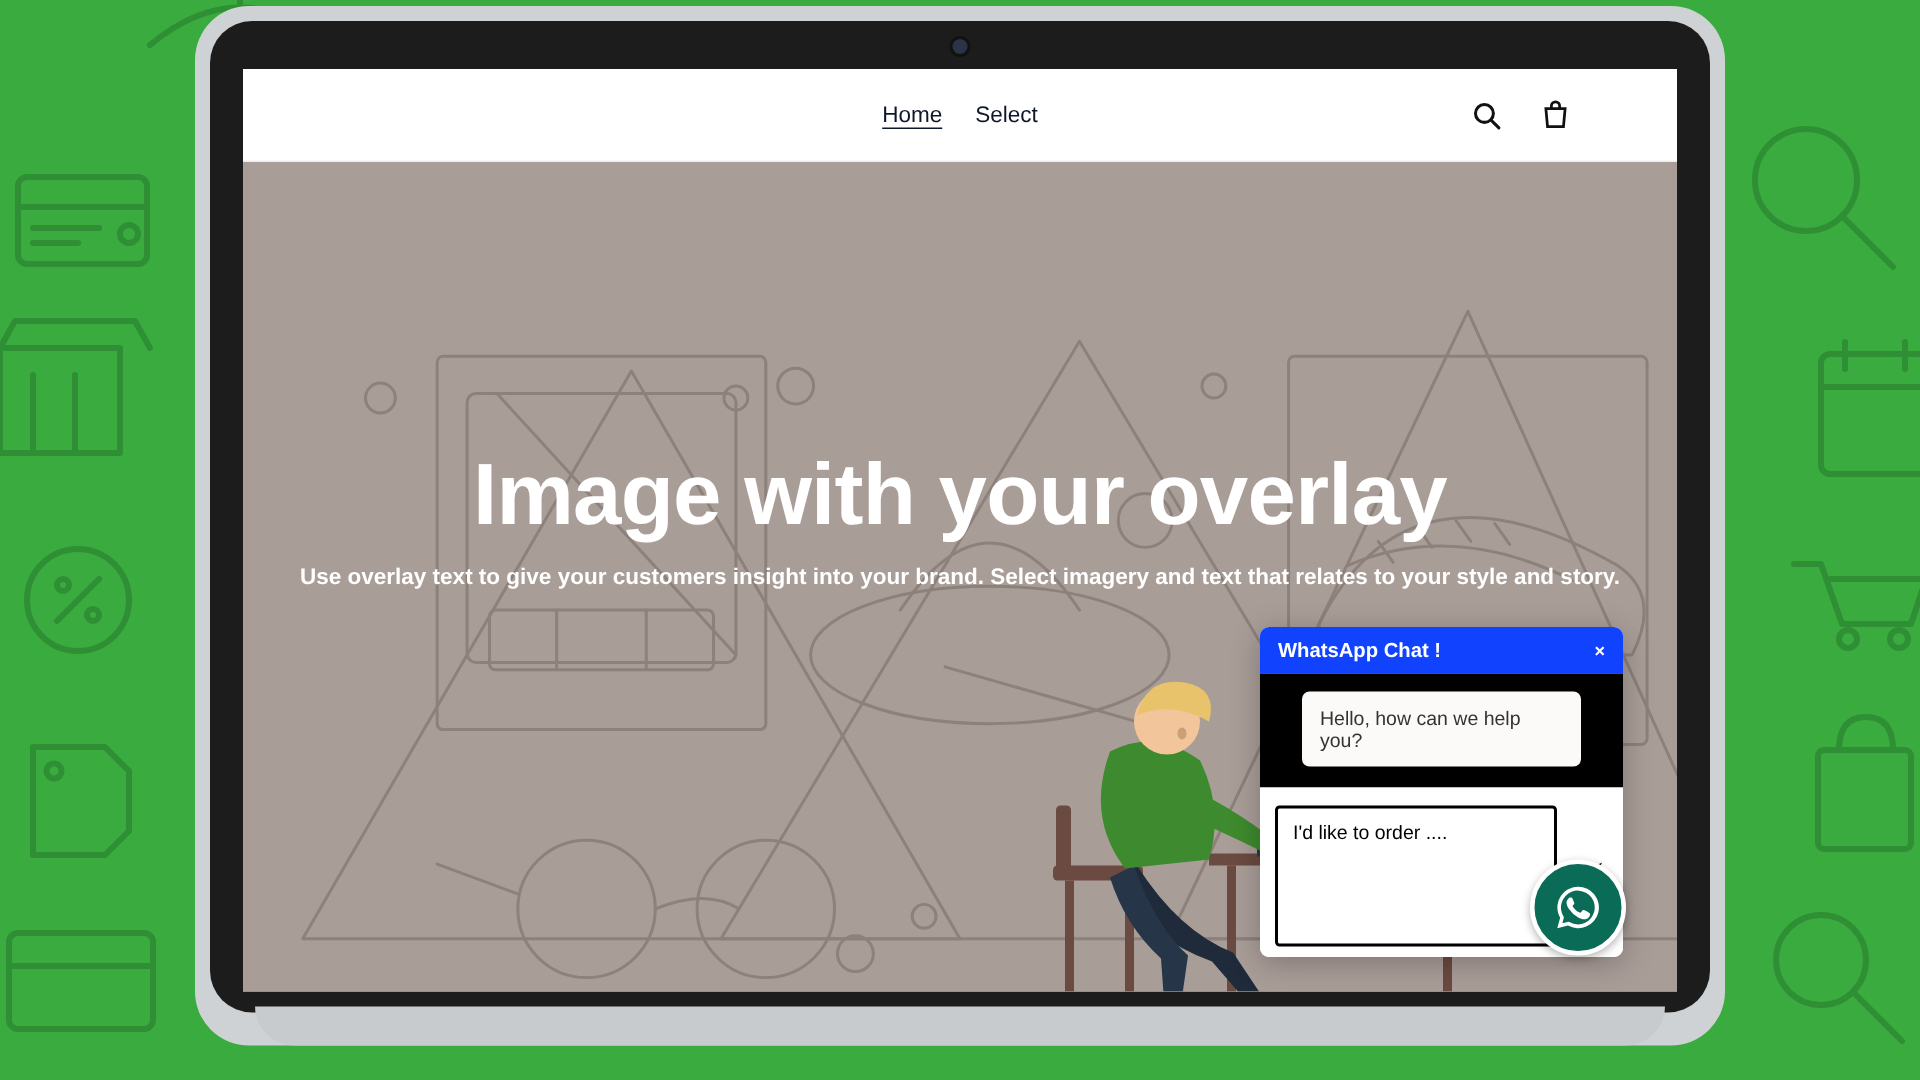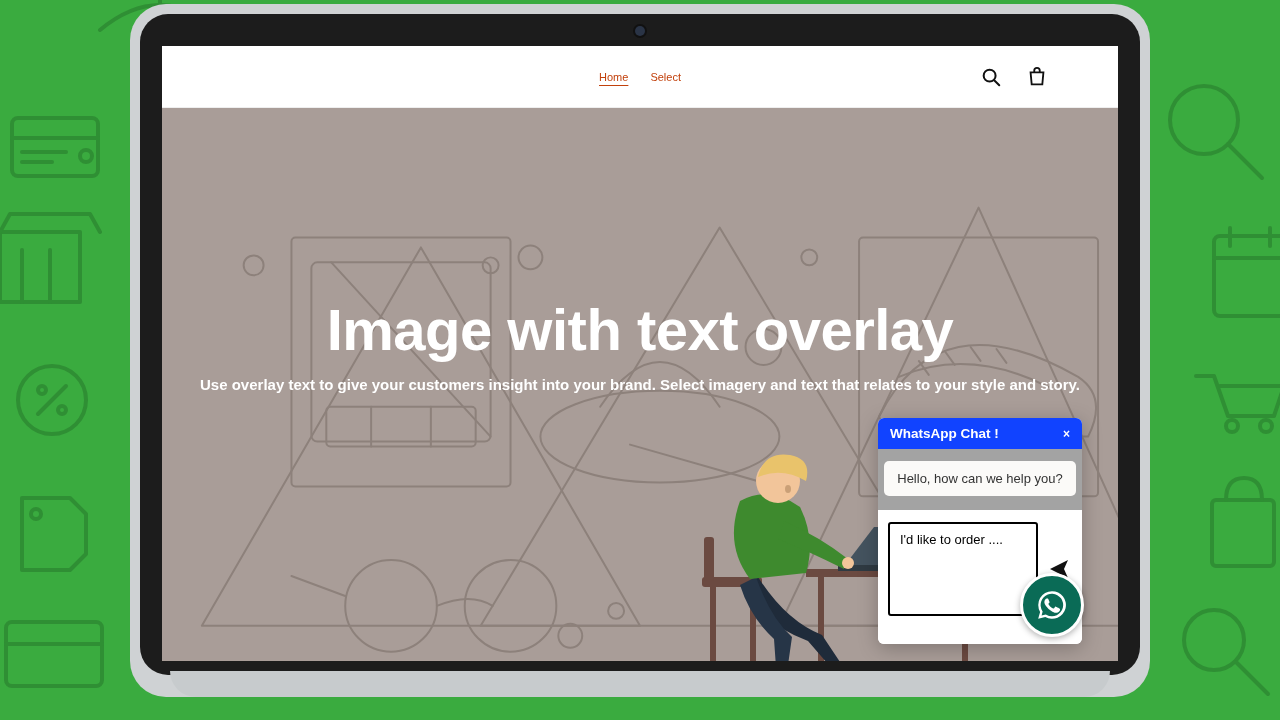--- a/index.html
+++ b/index.html
@@ -48,21 +48,21 @@
   .topnav {
     height: 62px;
     display: flex; align-items: center;
     border-bottom: 1px solid #eee;
     position: relative;
     background:#fff;
   }
   .nav-center {
     position: absolute; left: 0; right: 0; display:flex; justify-content:center; gap: 22px;
   }
-  .nav-link { color:#c2410c; font-size:11px; cursor:pointer; }
+  .nav-link { color:#0f172a; font-size:15px; cursor:pointer; }
   .nav-link.active { text-decoration: underline; text-underline-offset: 4px; }
   .nav-right { position:absolute; right: 70px; display:flex; gap: 24px; align-items:center; }
   .icon { width:22px; height:22px; }
 
   
   .hero {
     position: relative;
     height: calc(100% - 62px);
     background: #a99d98;
     overflow: hidden;
@@ -80,42 +80,41 @@
     margin-top: 10px; font-size: 15px; font-weight: 600; line-height: 1.55;
   }
 
   
   .worker { position:absolute; left: 500px; bottom: -8px; width: 340px; height: 220px; }
 
   
   .chat {
     position: absolute;
     right: 36px; top: 310px;
-    width: 204px;
+    width: 242px;
     background:#fff;
     border-radius: 6px;
     box-shadow: 0 4px 20px rgba(0,0,0,.25);
     overflow:hidden;
     font-size:13px;
   }
   .chat-header {
     background:#1143ff; color:#fff;
     display:flex; align-items:center; justify-content:space-between;
     padding: 8px 12px; font-weight:700; font-size:13.5px;
   }
   .chat-body-top {
-    background:#a3a3a3;
-    padding: 12px 6px 14px;
-    text-align: center;
+    background:#000000;
+    padding: 12px 28px 14px;
   }
   .chat-msg {
     background:#fbfaf8; border-radius:5px; padding: 10px 12px; color:#333; font-size:13px;
   }
   .chat-body-bottom {
-    background:#fff; padding: 12px 10px 28px;
+    background:#fff; padding: 12px 10px 7px;
     display:flex; gap:8px; align-items:center;
   }
   .chat-input {
     flex: 1;
     border: 2px solid #000;
     border-radius: 3px;
     height: 94px;
     padding: 8px 10px;
     font-family: inherit;
     font-size: 13px;
@@ -249,21 +248,21 @@
             <circle cx="370" cy="150" r="12"></circle>
             <circle cx="330" cy="158" r="8"></circle>
             <circle cx="604" cy="240" r="18"></circle>
             <circle cx="410" cy="530" r="12"></circle>
             <circle cx="456" cy="505" r="8"></circle>
             <circle cx="650" cy="150" r="8"></circle>
           </g>
         </svg>
 
         <div class="hero-text">
-          <div class="hero-title">Image with text overlay</div>
+          <div class="hero-title">Image with your overlay</div>
           <div class="hero-sub">Use overlay text to give your customers insight into your brand. Select imagery and text that relates to your style and story.</div>
         </div>
 
         <svg class="worker" viewBox="0 0 340 220">
 
           <rect x="144" y="120" width="180" height="8" fill="#6b4a41"></rect>
           <rect x="156" y="128" width="6" height="90" fill="#6b4a41"></rect>
           <rect x="300" y="128" width="6" height="90" fill="#6b4a41"></rect>
 
           <path d="M180 120 L212 78 L276 78 L276 120 Z" fill="#44535f"></path>

